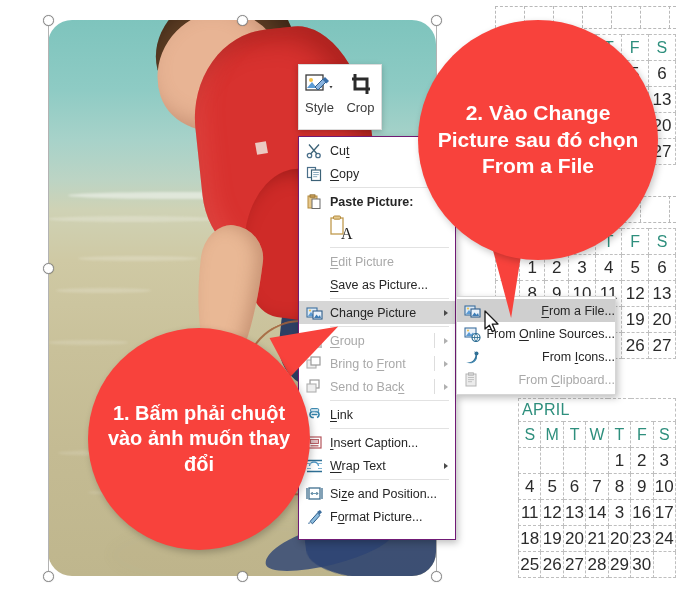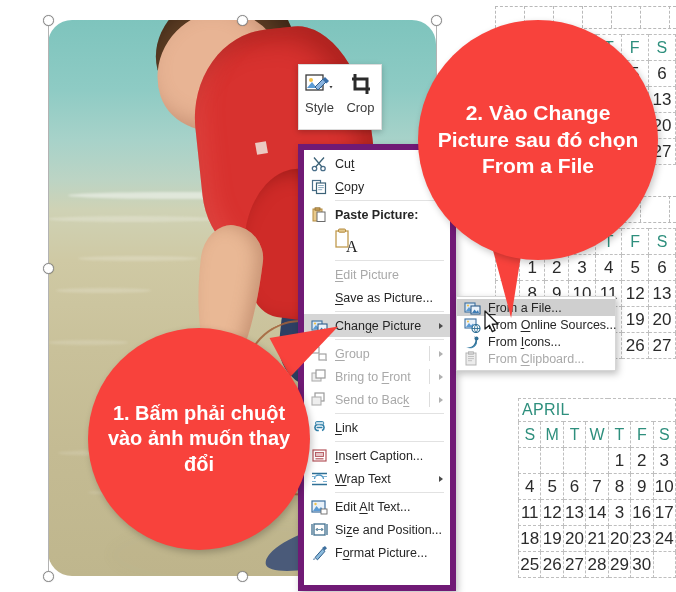--- a/index.html
+++ b/index.html
@@ -146,24 +146,24 @@
     box-shadow:0 2px 6px rgba(0,0,0,.22);
     display:flex;align-items:flex-start;justify-content:space-around;
     padding-top:6px;box-sizing:border-box;
   }
   .mt-item{display:flex;flex-direction:column;align-items:center;width:40px;}
   .mt-label{font-size:13px;color:#3b3b3b;margin-top:3px;}
   .mt-ico{height:26px;display:flex;align-items:center;justify-content:center;}
 
   
   .ctx{
-    position:absolute;left:298px;top:144px;width:158px;
-    background:#ffffff;border:6px solid #701a75;
+    position:absolute;left:298px;top:136px;width:158px;
+    background:#ffffff;border:1px solid #701a75;
     box-shadow:2px 3px 7px rgba(0,0,0,.25);
-    padding:2px 0 21px 0;box-sizing:border-box;
+    padding:2px 0 11px 0;box-sizing:border-box;
     font-size:12.5px;color:#262626;
   }
   .ctx-row{
     position:relative;height:23px;display:flex;align-items:center;
     padding-left:31px;box-sizing:border-box;white-space:nowrap;
   }
   .ctx-row.hl{background:#d6d6d6;}
   .ctx-row.dis{color:#a9a9a9;}
   .ctx-row.bold{font-weight:bold;}
   .ctx-ico{
@@ -184,22 +184,22 @@
 
   
   .submenu{
     position:absolute;left:456px;top:296px;width:160px;
     background:#ffffff;border:1px solid #d6d6d6;
     box-shadow:2px 3px 7px rgba(0,0,0,.25);
     padding:2px 0 3px 0;box-sizing:border-box;
     font-size:12.5px;color:#262626;
   }
   .sub-row{
-    position:relative;height:17px;display:flex;align-items:center;
-    padding-left:31px;box-sizing:border-box;white-space:nowrap;
+    position:relative;height:23px;display:flex;align-items:center;
+    padding-left:31px;box-sizing:border-box;white-space:nowrap;justify-content:flex-end;
   }
   .sub-row.hl{background:#cfcfcf;}
   .sub-row.dis{color:#a9a9a9;}
 
   
   .bubble{
     position:absolute;border-radius:50%;
     background:#f8423c;
     color:#ffffff;font-weight:bold;text-align:center;
     display:flex;align-items:center;justify-content:center;
@@ -607,31 +607,20 @@
             <path d="M1 5.5 h4 M12 5.5 h4 M1 10.5 h4 M12 10.5 h4" stroke="#7fb4d4" stroke-width="1.1"></path>
           </svg>
         </span>
         <span><span class="ul">W</span>rap Text</span>
         <span class="ctx-arrow"></span>
       </div>
       <div class="ctx-sep"></div>
       <div class="ctx-row">
         <span class="ctx-ico">
           <svg width="17" height="16" viewBox="0 0 17 16">
-            <rect x="1" y="2" width="13" height="11" fill="#e8f1f9" stroke="#3d6f9e" stroke-width="1.2"></rect>
-            <path d="M2 12 L5.5 7 L8 10 L10 8 L13 12 Z" fill="#5b9bd5"></path>
-            <circle cx="4.5" cy="5" r="1.2" fill="#f2c14a"></circle>
-            <rect x="10" y="10" width="6" height="5" fill="#fff" stroke="#6b6b6b" stroke-width=".9"></rect>
-          </svg>
-        </span>
-        <span>Edit <span class="ul">A</span>lt Text...</span>
-      </div>
-      <div class="ctx-row">
-        <span class="ctx-ico">
-          <svg width="17" height="16" viewBox="0 0 17 16">
             <rect x="3" y="2" width="11" height="11" fill="none" stroke="#3f6f8f" stroke-width="1.3"></rect>
             <path d="M1 2 v11 M16 2 v11" stroke="#3f6f8f" stroke-width="1.3"></path>
             <path d="M5.5 7.5 h6 M6.5 6 L5 7.5 L6.5 9 M10.5 6 L12 7.5 L10.5 9" stroke="#6d9cb8" stroke-width="1"></path>
           </svg>
         </span>
         <span>Si<span class="ul">z</span>e and Position...</span>
       </div>
       <div class="ctx-row">
         <span class="ctx-ico">
           <svg width="17" height="16" viewBox="0 0 17 16">

